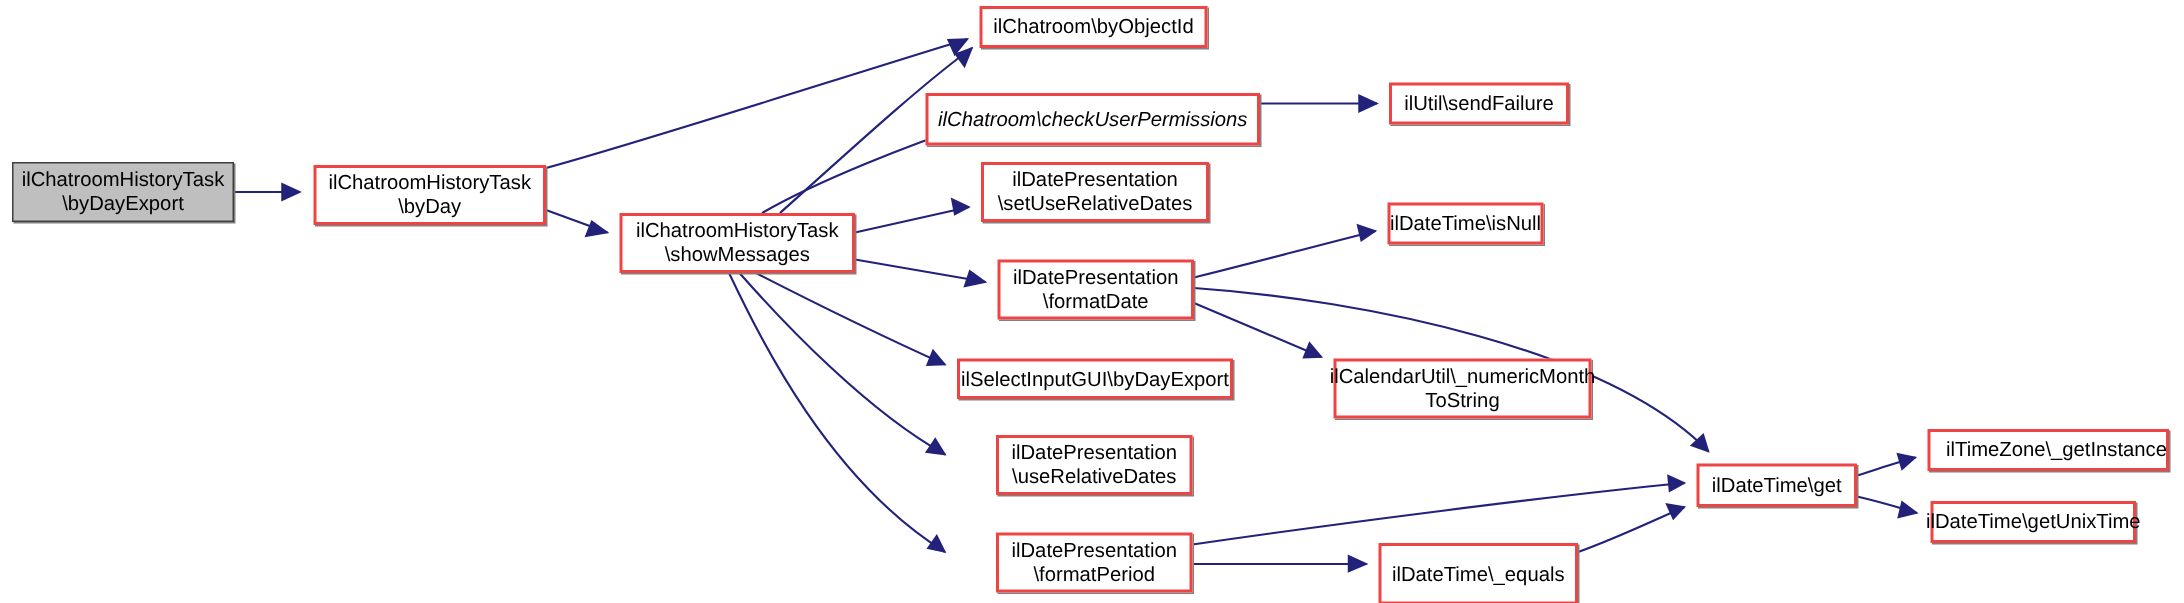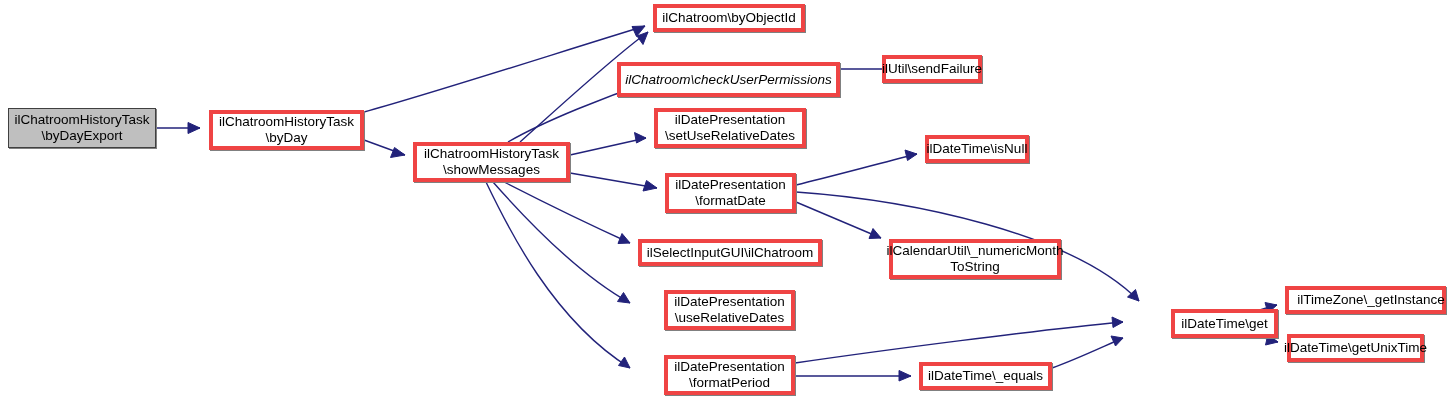--- a/index.html
+++ b/index.html
@@ -7,21 +7,21 @@
     position:relative;
     width:1456px;
     height:402px;
     background:#ffffff;
     font-family:"Liberation Sans", sans-serif;
     overflow:hidden;
   }
   .node{
     position:absolute;
     box-sizing:border-box;
-    border:4px solid #ef4444;
+    border:2px solid #ef4444;
     background:#ffffff;
     color:#000000;
     font-size:13.5px;
     line-height:16px;
     display:flex;
     align-items:center;
     justify-content:center;
     text-align:center;
     white-space:pre;
     box-shadow:1px 1px 0 0 #808080;
@@ -88,31 +88,31 @@
     </svg>
   <div id="node-layer">
       <div class="node highlight" style="left: 8px; top: 108px; width: 148px; height: 40px;"><span class="lbl">ilChatroomHistoryTask
 \byDayExport</span></div>
       <div class="node" style="left: 209px; top: 110px; width: 155px; height: 40px;"><span class="lbl">ilChatroomHistoryTask
 \byDay</span></div>
       <div class="node" style="left: 413px; top: 142px; width: 157px; height: 40px;"><span class="lbl">ilChatroomHistoryTask
 \showMessages</span></div>
       <div class="node" style="left: 653px; top: 4px; width: 152px; height: 28px;"><span class="lbl">ilChatroom\byObjectId</span></div>
       <div class="node" style="left: 617px; top: 62px; width: 223px; height: 35px; font-style: italic;"><span class="lbl">ilChatroom\checkUserPermissions</span></div>
-      <div class="node" style="left: 882px; top: 55px; width: 100px; height: 28px;"><span class="lbl">ilUtil\sendFailure</span></div>
+      <div class="node" style="left: 926px; top: 55px; width: 120px; height: 28px;"><span class="lbl">ilUtil\sendFailure</span></div>
       <div class="node" style="left: 654px; top: 108px; width: 152px; height: 40px;"><span class="lbl">ilDatePresentation
 \setUseRelativeDates</span></div>
       <div class="node" style="left: 925px; top: 135px; width: 104px; height: 28px;"><span class="lbl">ilDateTime\isNull</span></div>
       <div class="node" style="left: 665px; top: 173px; width: 131px; height: 40px;"><span class="lbl">ilDatePresentation
 \formatDate</span></div>
-      <div class="node" style="left: 638px; top: 239px; width: 184px; height: 27px;"><span class="lbl">ilSelectInputGUI\ilChatroom</span></div>
+      <div class="node" style="left: 638px; top: 239px; width: 184px; height: 27px;"><span class="lbl">ilSelectInputGUI\byDayExport</span></div>
       <div class="node" style="left: 889px; top: 239px; width: 172px; height: 40px;"><span class="lbl">ilCalendarUtil\_numericMonth
 ToString</span></div>
       <div class="node" style="left: 664px; top: 290px; width: 131px; height: 40px;"><span class="lbl">ilDatePresentation
 \useRelativeDates</span></div>
       <div class="node" style="left: 1285px; top: 286px; width: 161px; height: 28px; padding-left: 11px;"><span class="lbl">ilTimeZone\_getInstance</span></div>
-      <div class="node" style="left: 1131px; top: 309px; width: 107px; height: 29px; margin-left: 40px;"><span class="lbl">ilDateTime\get</span></div>
+      <div class="node" style="left: 1131px; top: 309px; width: 107px; height: 29px;"><span class="lbl">ilDateTime\get</span></div>
       <div class="node" style="left: 1287px; top: 334px; width: 137px; height: 28px;"><span class="lbl">ilDateTime\getUnixTime</span></div>
       <div class="node" style="left: 664px; top: 355px; width: 131px; height: 40px;"><span class="lbl">ilDatePresentation
 \formatPeriod</span></div>
-      <div class="node" style="left: 919px; top: 362px; width: 133px; height: 28px;"><span class="lbl">ilDateTime\_equals</span></div>
+      <div class="node" style="left: 919px; top: 362px; width: 133px; height: 41px;"><span class="lbl">ilDateTime\_equals</span></div>
     </div>
 </div>
 
 </body></html>

